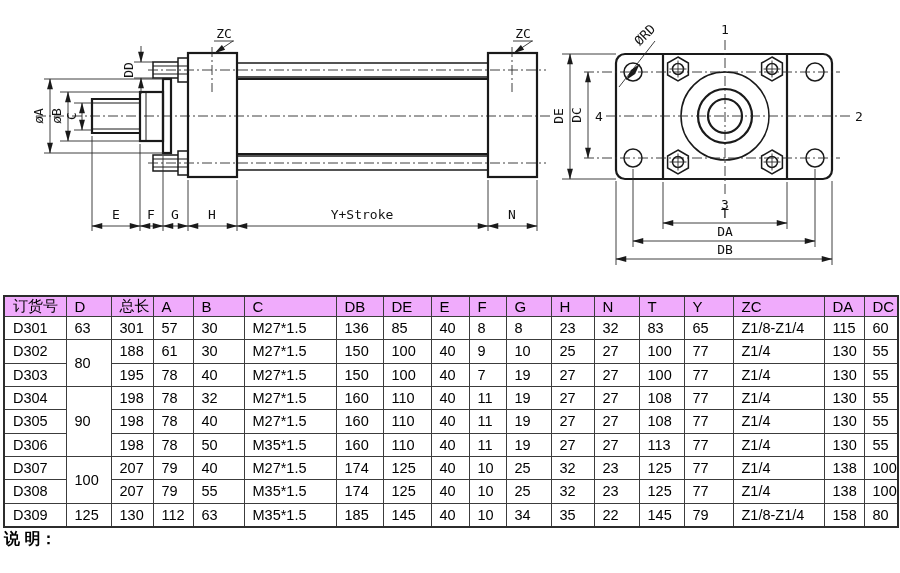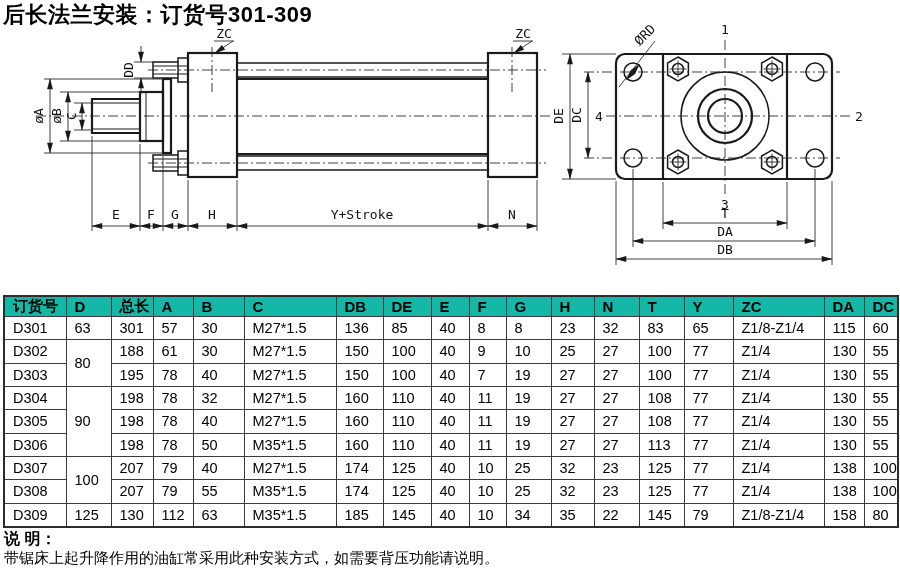--- a/index.html
+++ b/index.html
@@ -12,30 +12,29 @@
   .w15{stroke-width:1.5;}
   .w1{stroke-width:1;}
   .dim{stroke:#2a2a2a;stroke-width:0.9;fill:none;}
   .cl{stroke:#2a2a2a;stroke-width:0.9;fill:none;stroke-dasharray:10 3 2 3;}
   .dimtxt{font-family:"DejaVu Sans Mono",monospace;font-size:13px;fill:#111;}
   table.spec{position:absolute;left:3px;top:295px;width:894px;height:233px;
              border-collapse:collapse;table-layout:fixed;font-size:14.5px;
              border:2px solid #2c2c2c;}
   .spec th,.spec td{border:1.4px solid #3c3c3c;padding:0 2px 0 8px;text-align:left;
              vertical-align:middle;font-weight:normal;overflow:hidden;white-space:nowrap;}
-  .spec th{background:#14b8a6;font-size:15px;font-weight:bold;}
+  .spec th{background:#f0abfc;font-size:15px;}
   .note-head{position:absolute;left:4px;top:529px;font-size:16px;font-weight:bold;}
   .note-body{position:absolute;left:4px;top:549px;font-size:15px;}
 </style>
 </head>
 <body>
 
 <div class="page">
 
-  <div class="title">后长法兰安装：订货号301-309</div>
 
   <svg class="drawing" width="900" height="292" viewBox="0 0 900 292" xmlns="http://www.w3.org/2000/svg">
     <defs>
       <marker id="arw" viewBox="0 0 12 8" refX="11" refY="4" markerWidth="13" markerHeight="9" orient="auto-start-reverse">
         <path d="M0.5,1 L11.5,4 L0.5,7 Z" fill="#1a1a1a"></path>
       </marker>
     </defs>
 
     <g>
 
@@ -458,15 +457,14 @@
           <td>145</td>
           <td>79</td>
           <td>Z1/8-Z1/4</td>
           <td>158</td>
           <td>80</td>
         </tr>
       </tbody>
   </table>
 
   <div class="note-head">说 明：</div>
-  <div class="note-body">带锯床上起升降作用的油缸常采用此种安装方式，如需要背压功能请说明。</div>
 
 </div>
 
 </body></html>

